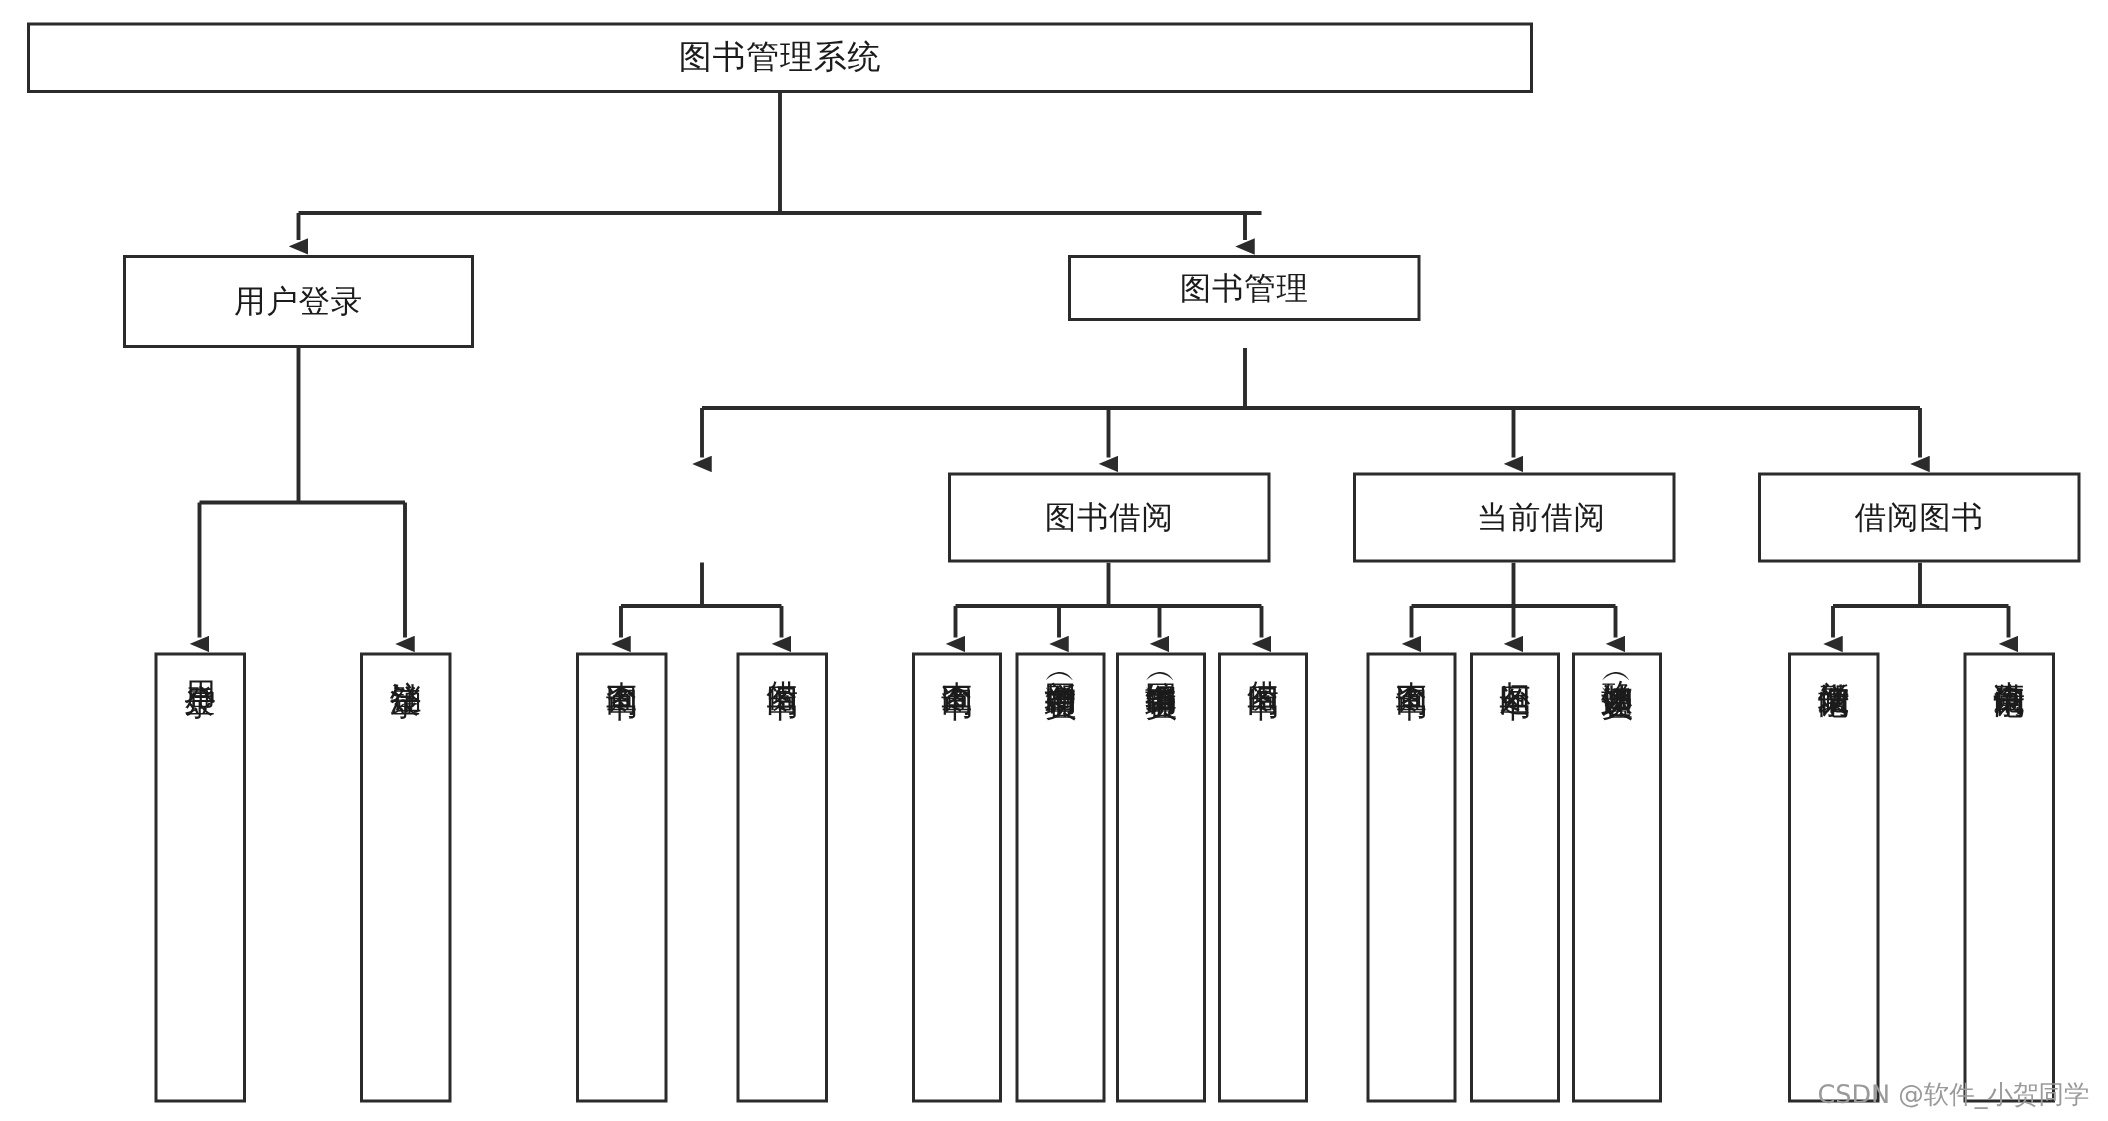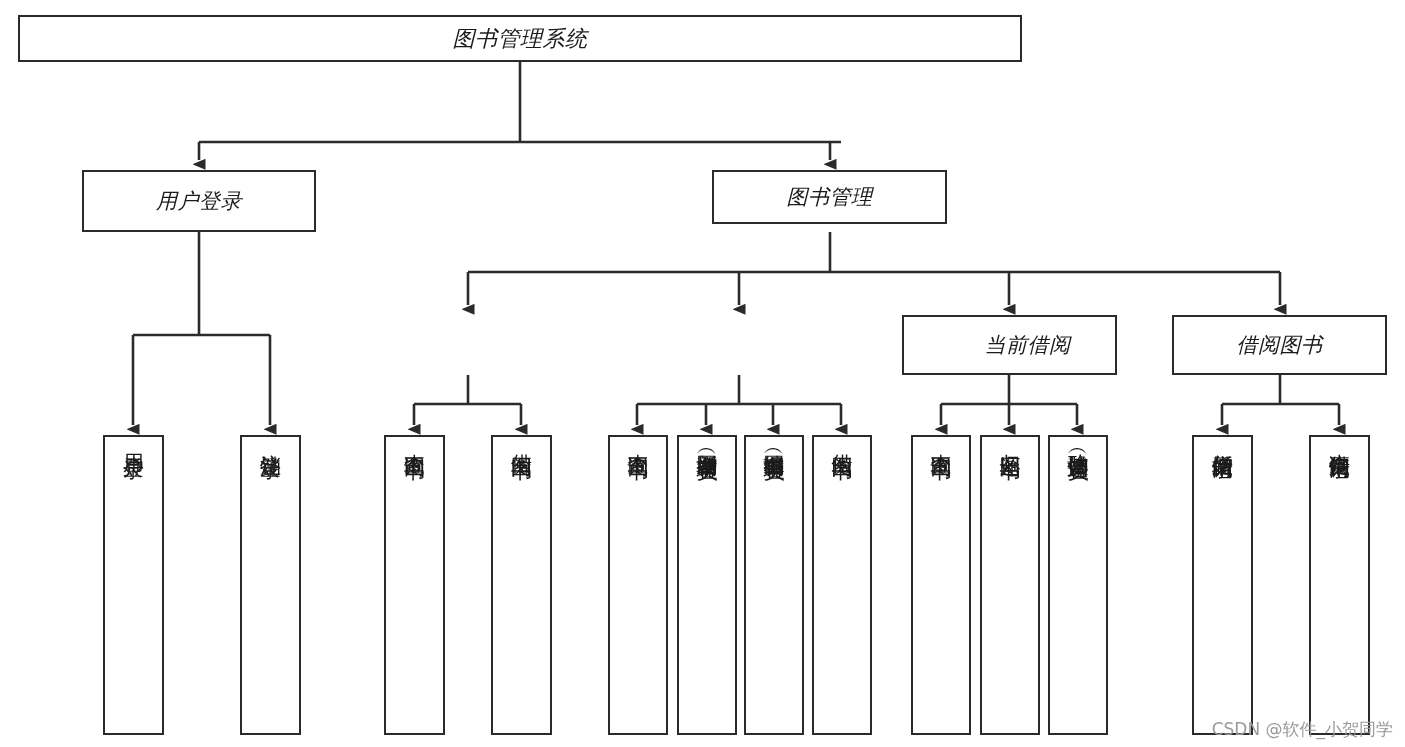--- a/index.html
+++ b/index.html
@@ -40,21 +40,20 @@
   .node-label {
     display: block;
     text-align: center;
     line-height: 1.25;
     letter-spacing: 0.5px;
   }
   
   .node.horizontal .node-label {
     font-size: 21px;
     writing-mode: horizontal-tb;
-    font-style: italic;
   }
   .node.root .node-label {
     font-size: 22px;
   }
   
   .node.vertical {
     align-items: flex-start;
     justify-content: center;
     padding-top: 0;
   }
@@ -134,24 +133,27 @@
     </g>
   </svg>
 
   <div class="node root horizontal" style="left:18px; top:15px; width:1004px; height:47px;">
     <span class="node-label">图书管理系统</span>
   </div>
 
   <div class="node horizontal" style="left:82px; top:170px; width:234px; height:62px;">
     <span class="node-label">用户登录</span>
   </div>
-  <div class="node horizontal" style="left:712px; top:170px; width:235px; height:54px;">
+  <div class="node horizontal" style="left:712px; top:170px; width:235px; height:44px;">
     <span class="node-label">图书管理</span>
   </div>
 
+  <div class="node horizontal" style="left:632px; top:315px; width:215px; height:60px;">
+    <span class="node-label">图书借阅</span>
+  </div>
   <div class="node horizontal" style="left:902px; top:315px; width:215px; height:60px;padding-left:36px;">
     <span class="node-label">当前借阅</span>
   </div>
   <div class="node horizontal" style="left:1172px; top:315px; width:215px; height:60px;">
     <span class="node-label">借阅图书</span>
   </div>
 
   <div class="node vertical" style="left:103px; top:435px; width:61px; height:300px;">
     <span class="node-label">用户登录</span>
   </div>

